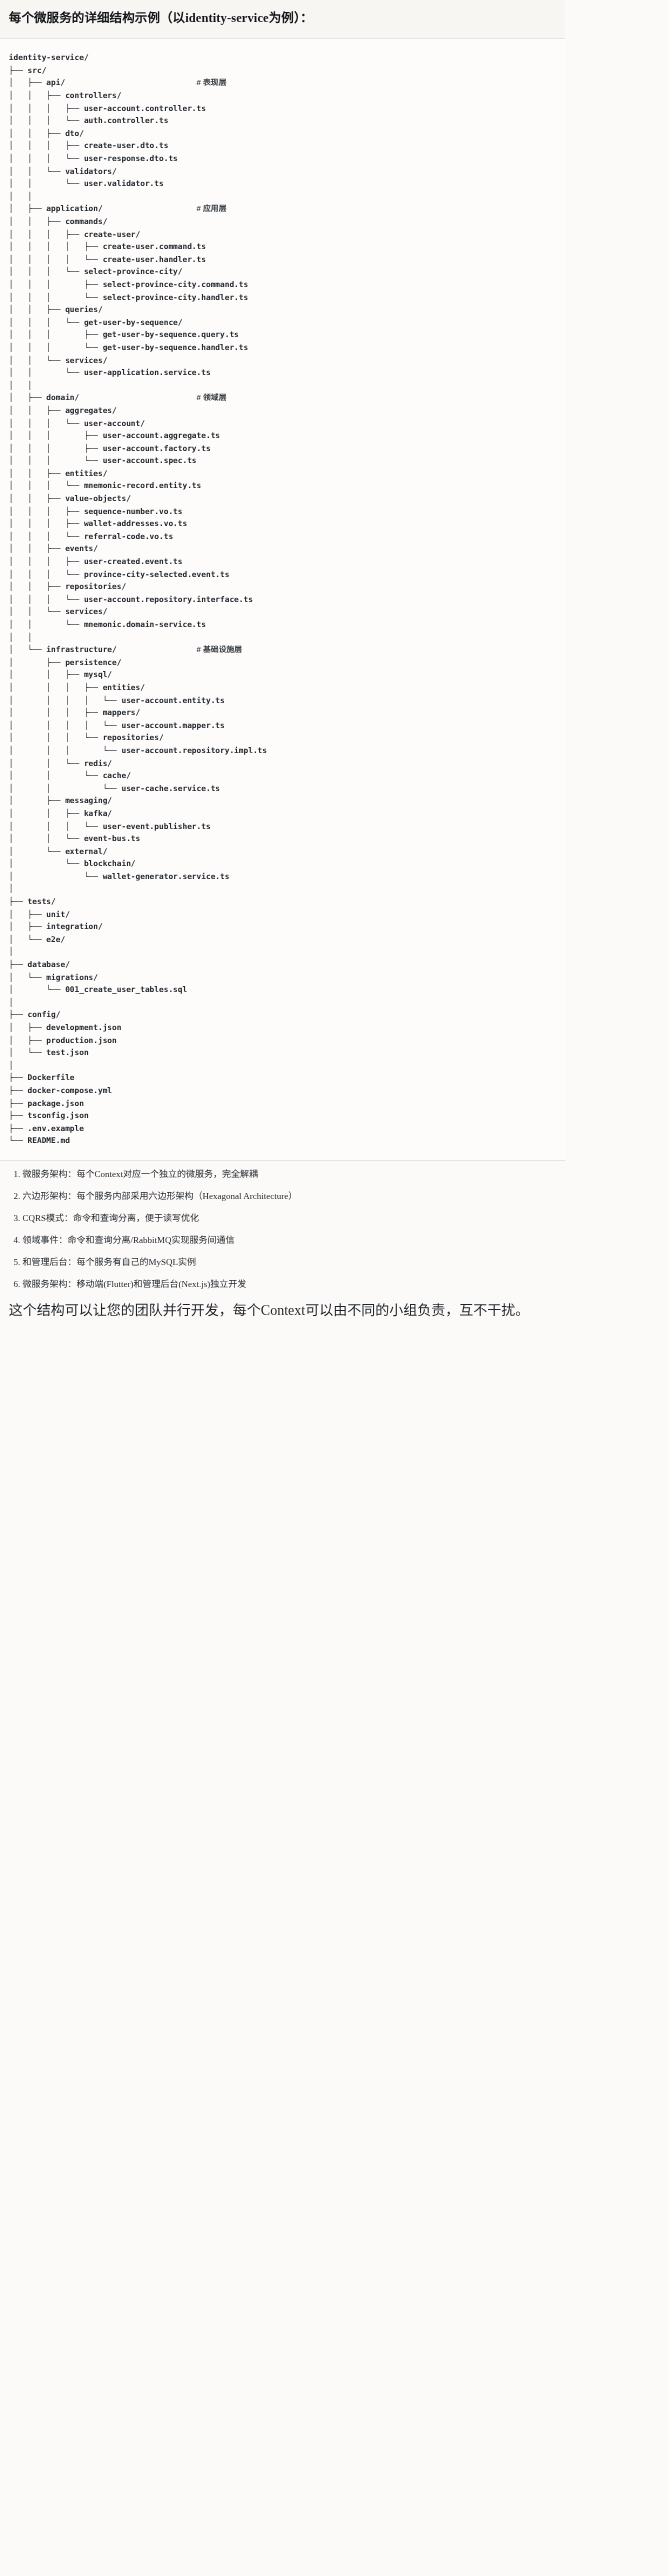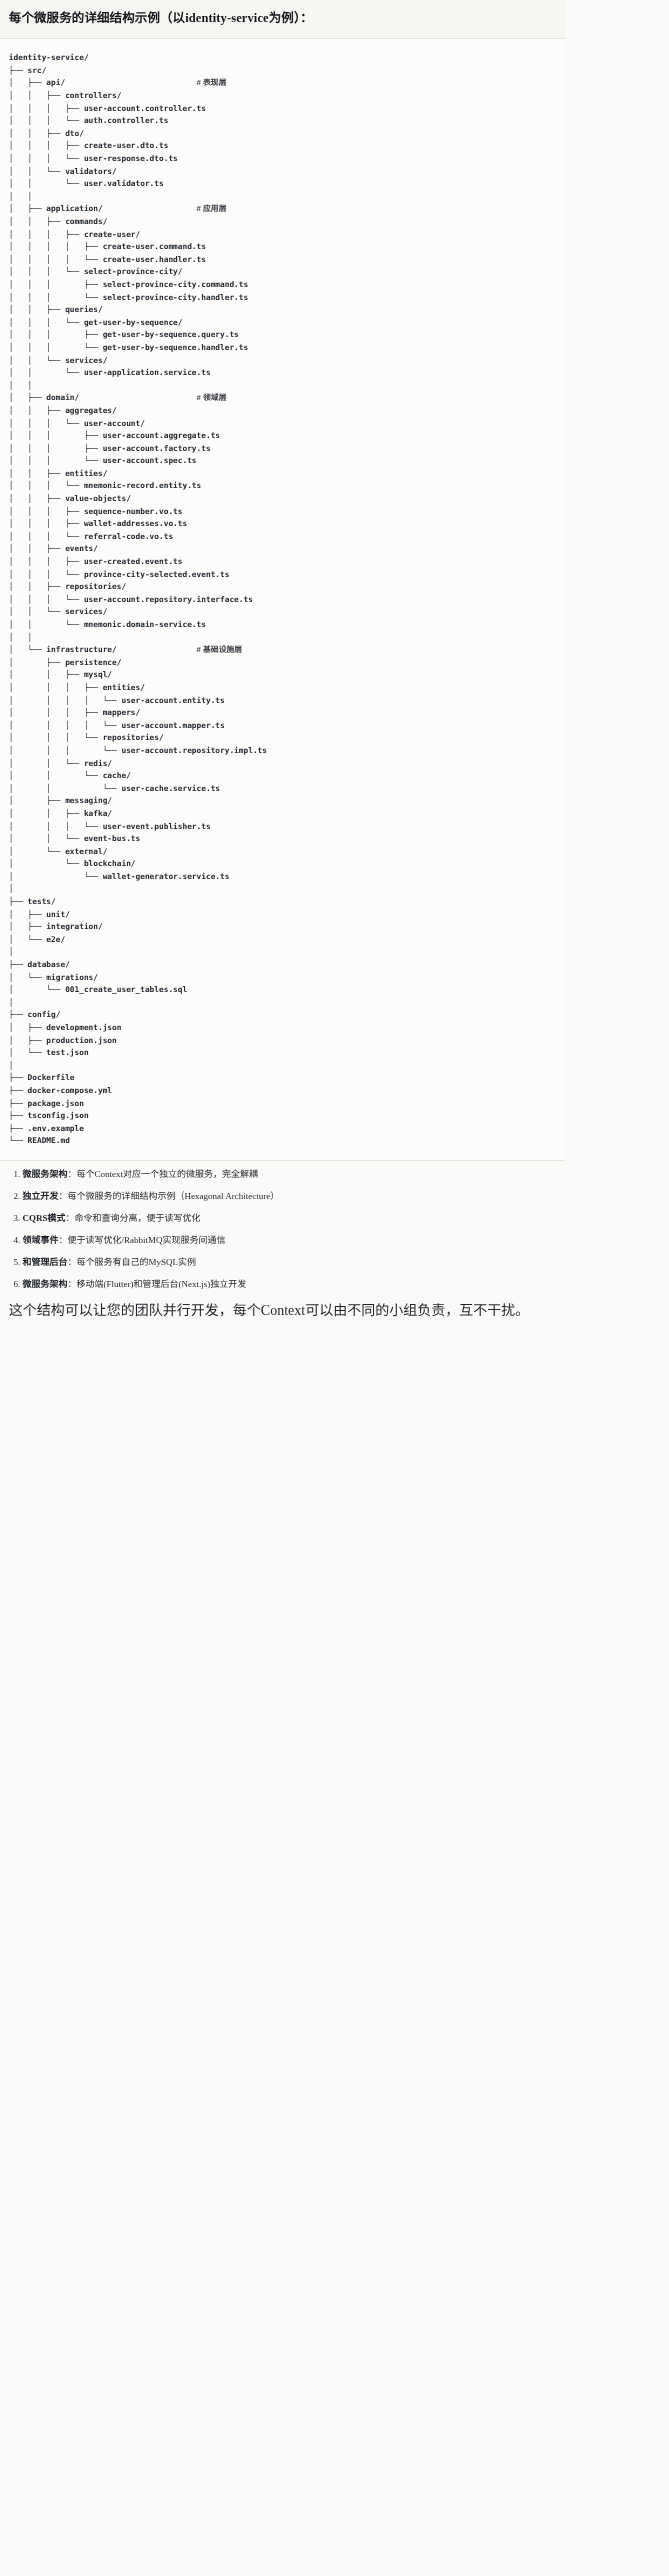--- a/index.html
+++ b/index.html
@@ -81,21 +81,21 @@
     list-style-position: outside;
     font-family: "Liberation Serif", "DejaVu Serif", serif;
   }
   ol.kp-list li {
     font-size: 9px;
     line-height: 1.55;
     margin: 0 0 8.1px 0;
     color: #1f2328;
   }
   ol.kp-list li .kp-term {
-    font-weight: 700;
+    font-weight: 400;
   }
   .closing {
     margin: 3.8px 0 0 0;
     font-size: 14px;
     line-height: 1.6;
     color: #1f2328;
     font-family: "Liberation Serif", "DejaVu Serif", serif;
     padding-bottom: 7.5px;
   }
 </style>
@@ -197,27 +197,27 @@
 ├── .env.example
 └── README.md</pre>
   </section>
 
   <section class="keypoints">
     <ol class="kp-list">
       <li>
         <span class="kp-term">微服务架构</span><span>：每个Context对应一个独立的微服务，完全解耦</span>
       </li>
       <li>
-        <span class="kp-term">独立开发</span><span>：每个微服务的详细结构示例（Hexagonal Architecture）</span>
+        <span class="kp-term">六边形架构</span><span>：每个服务内部采用六边形架构（Hexagonal Architecture）</span>
       </li>
       <li>
         <span class="kp-term">CQRS模式</span><span>：命令和查询分离，便于读写优化</span>
       </li>
       <li>
-        <span class="kp-term">领域事件</span><span>：便于读写优化/RabbitMQ实现服务间通信</span>
+        <span class="kp-term">领域事件</span><span>：命令和查询分离/RabbitMQ实现服务间通信</span>
       </li>
       <li>
         <span class="kp-term">和管理后台</span><span>：每个服务有自己的MySQL实例</span>
       </li>
       <li>
         <span class="kp-term">微服务架构</span><span>：移动端(Flutter)和管理后台(Next.js)独立开发</span>
       </li>
     </ol>
     <p class="closing">这个结构可以让您的团队并行开发，每个Context可以由不同的小组负责，互不干扰。</p>
   </section>

